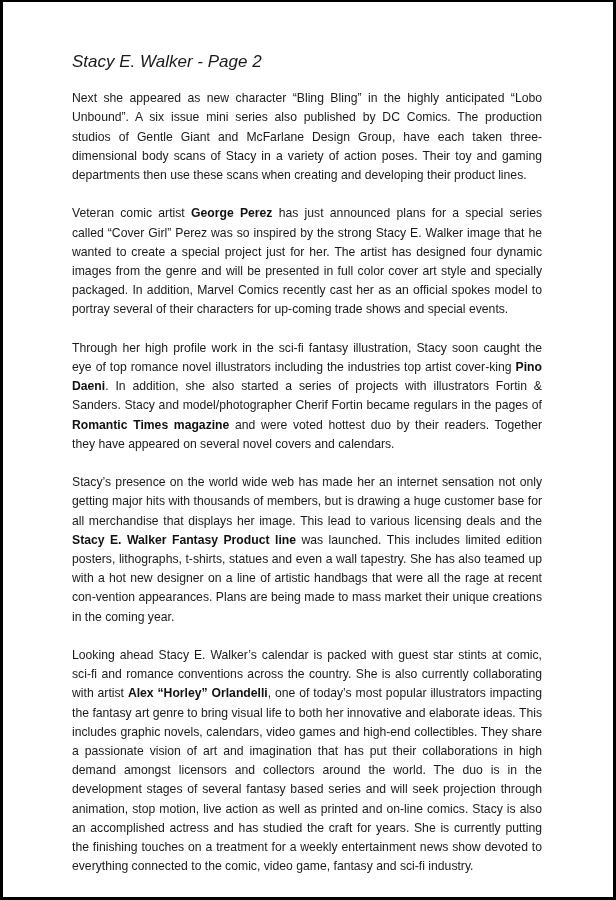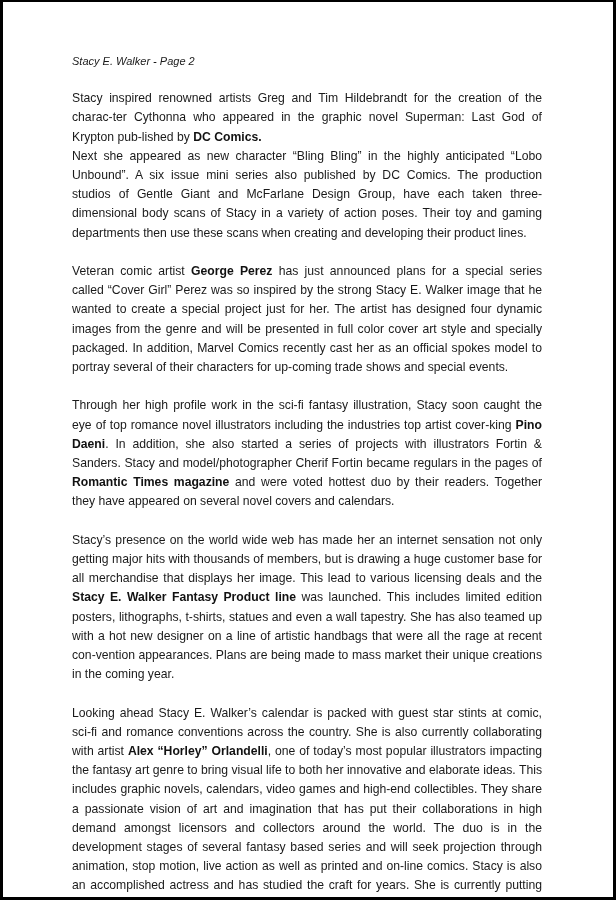--- a/index.html
+++ b/index.html
@@ -21,36 +21,33 @@
     position: absolute;
     left: 69px; top: 50px;
     width: 470px;
     color: #1a1a1a;
     font-size: 12.2px;
     line-height: 19.2px;
   }
   .header {
     font-style: italic;
     margin: 0 0 18px 0;
-    font-size: 11px;
+    font-size: 17px;
   }
   p { margin: 0; text-align: justify; }
   .gap { margin-top: 19.2px; }
   b { font-weight: bold; color: #111; }
 </style>
 </head>
 <body>
 
 <div class="page">
   <div class="content">
     <div class="header">Stacy E. Walker - Page 2</div>
 
-    <p>
-      <span>Stacy inspired renowned artists Greg and Tim Hildebrandt for the creation of the charac-ter Cythonna who appeared in the graphic novel Superman: Last God of Krypton pub-lished by </span><b>DC Comics.</b>
-    </p>
     <p>
       <span>Next she appeared as new character “Bling Bling” in the highly anticipated “Lobo Unbound”.  A six issue mini series also published by DC Comics.   The production studios of Gentle Giant and McFarlane Design Group, have each taken three-dimensional body scans of Stacy in a variety of action poses.  Their toy and gaming departments then use these scans when creating and developing their product lines.</span>
     </p>
 
     <p class="gap">
       <span>Veteran comic artist </span><b>George Perez</b><span> has just announced plans for a special series called “Cover Girl” Perez was so inspired by the strong Stacy E. Walker image that he wanted to create a special project just for her.  The artist has designed four dynamic images from the genre and will be presented in full color cover art style and specially packaged.  In addition, Marvel Comics recently cast her as an official spokes model to portray several of their characters for up-coming trade shows and special events.</span>
     </p>
 
     <p class="gap">
       <span>Through her high profile work in the sci-fi fantasy illustration, Stacy soon caught the eye of top romance novel illustrators including the industries top artist cover-king </span><b>Pino Daeni</b><span>.  In addition, she also started a series of projects with illustrators Fortin &amp; Sanders.  Stacy and model/photographer Cherif Fortin became regulars in the pages of </span><b>Romantic Times magazine</b><span> and were voted hottest duo by their readers. Together they have appeared on several novel covers and calendars.</span>

